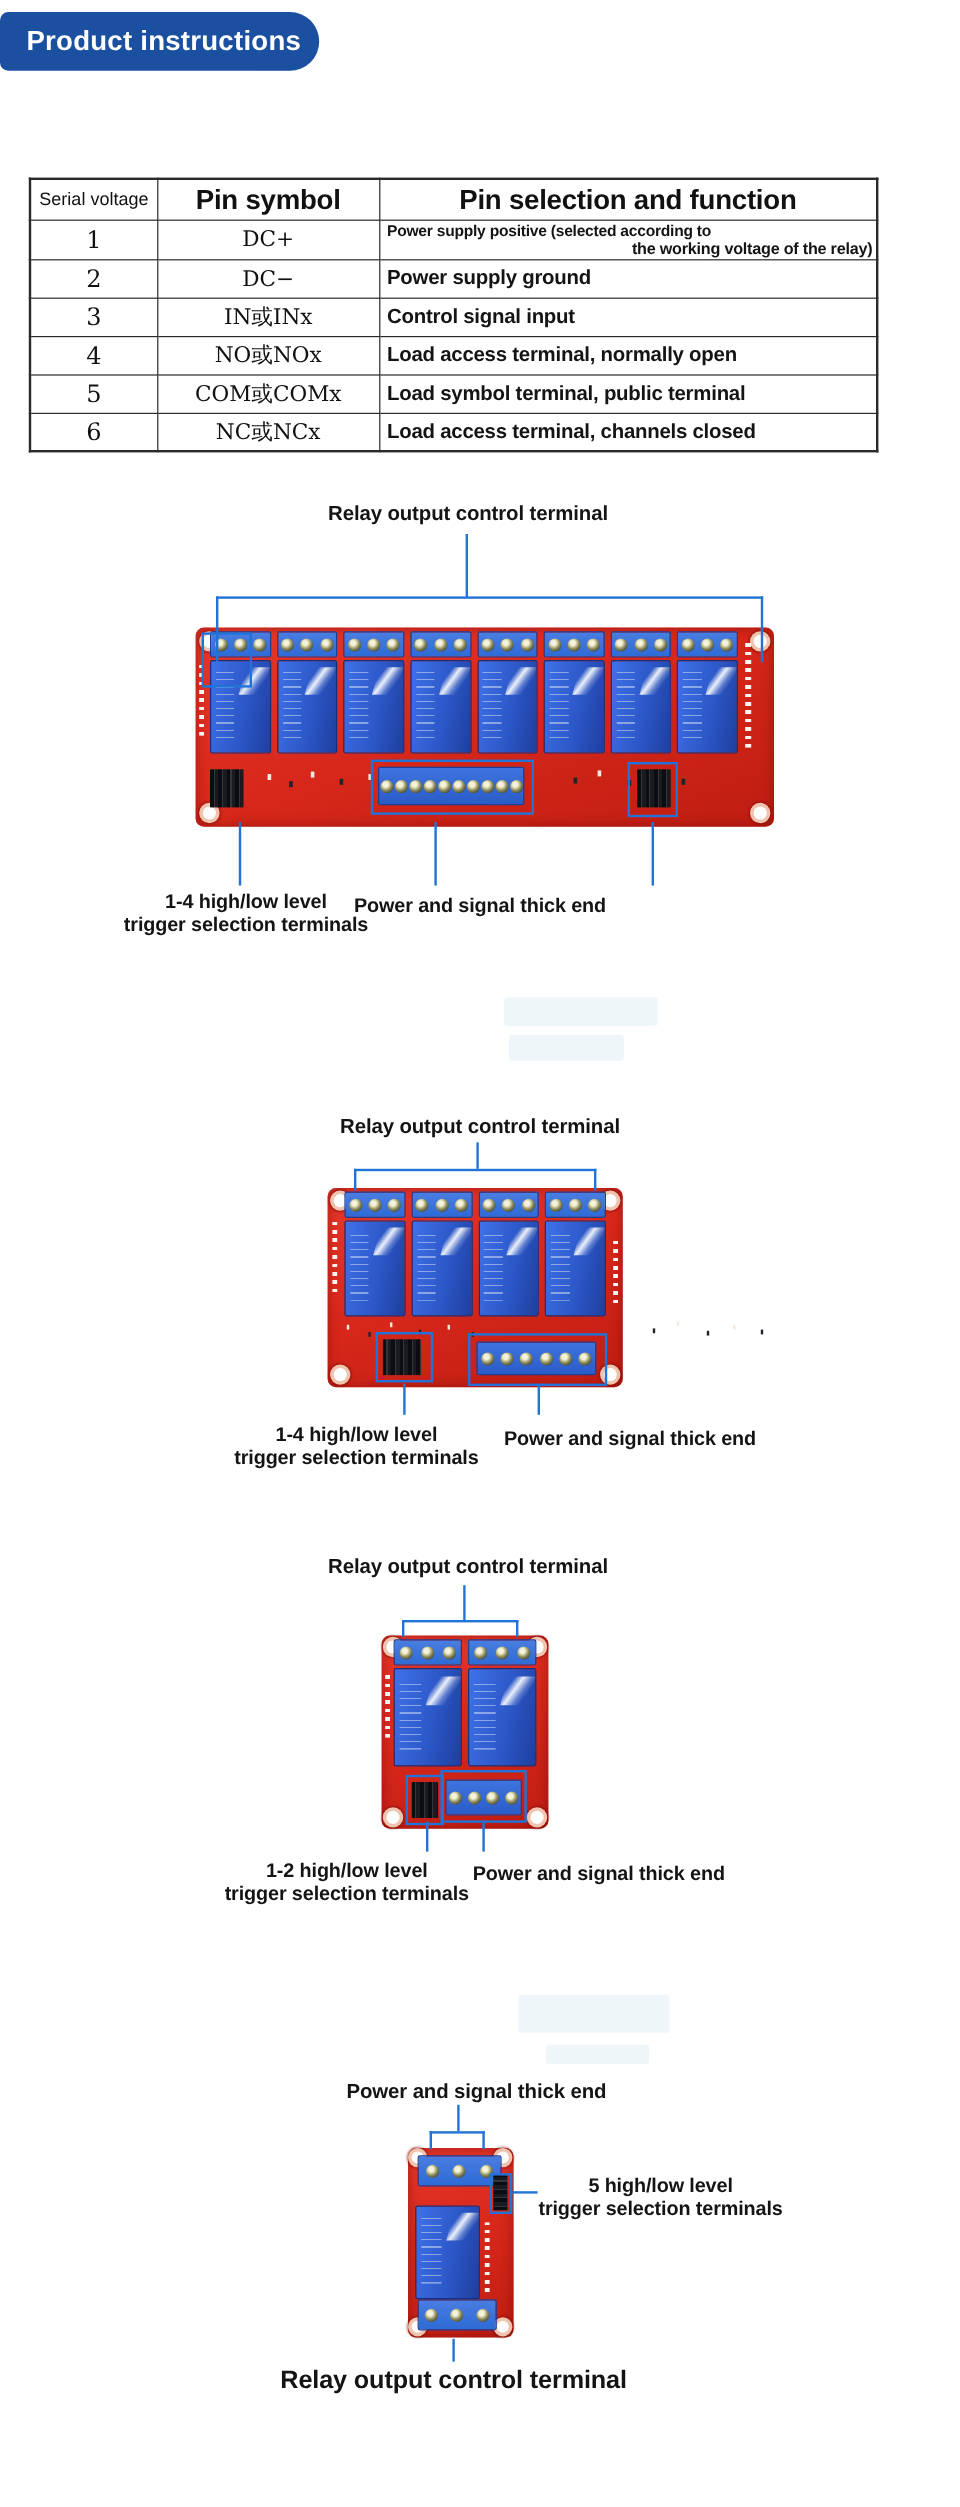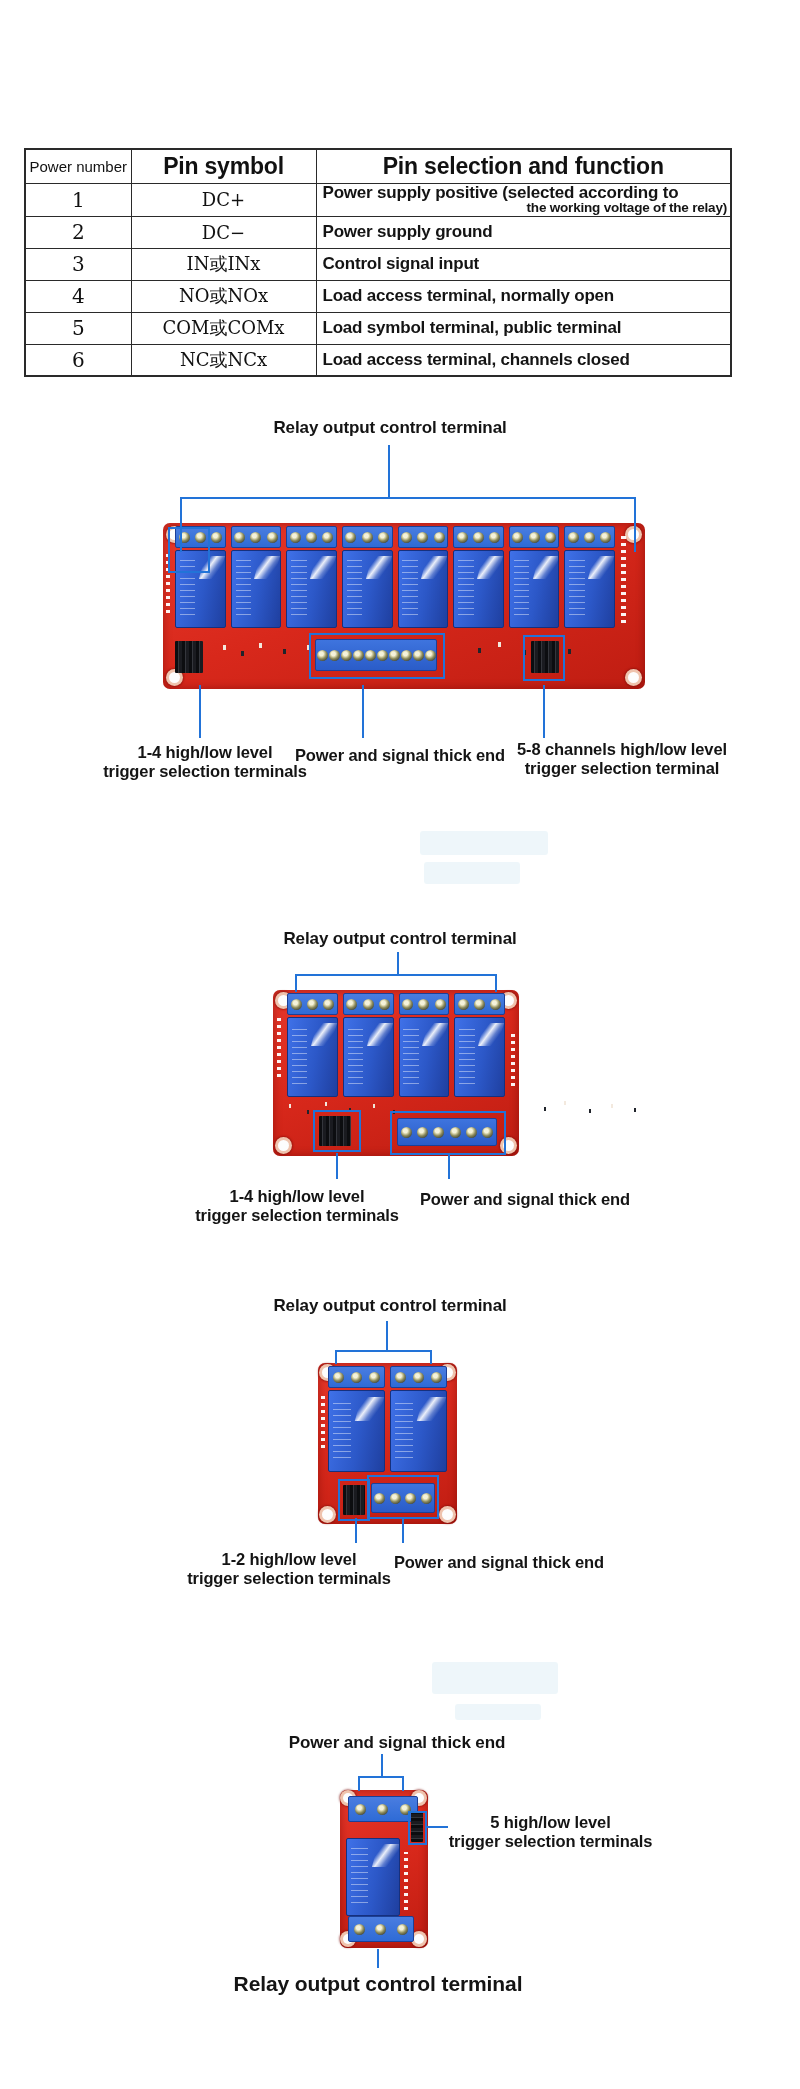--- a/index.html
+++ b/index.html
@@ -22,21 +22,21 @@
   table.pins td,table.pins th{border:1px solid #2a2a2a;vertical-align:middle;overflow:hidden;}
   col.c1{width:106px}col.c2{width:185px}col.c3{width:415px}
   tr.hrow{height:34px}
   tr.r1{height:33px}
   tr.r{height:32px}
   th.small{font-size:15px;font-weight:500;color:#111;text-align:center;}
   th.big{font-size:23px;font-weight:bold;color:#111;text-align:center;letter-spacing:-.2px;}
   td.serial{font-family:"DejaVu Serif",serif;font-size:20px;text-align:center;color:#111;}
   td.symbol{font-family:"DejaVu Serif",serif;font-size:18px;text-align:center;color:#111;}
   td.def{font-size:17px;font-weight:600;color:#141414;padding-left:6px;letter-spacing:-.2px;}
-  td.def .l1{display:block;font-size:17px;line-height:15px;}
+  td.def .l1{display:block;font-size:13px;line-height:15px;}
   td.def .l2{display:block;font-size:13.5px;line-height:15px;text-align:right;padding-right:3px;}
 
   
   .module{position:absolute;left:0;width:800px;}
   .ann{position:absolute;text-align:center;font-weight:600;font-size:17px;color:#141414;
     line-height:1.18;white-space:pre-line;letter-spacing:-.1px;}
   .ann.sm{font-size:16.5px;}
   .ann.big{font-size:21px;}
   .cline{position:absolute;background:var(--accent);z-index:7;}
   .bracket{position:absolute;border:2px solid var(--accent);border-bottom:none;z-index:7;}
@@ -69,31 +69,32 @@
   .specks{position:absolute;width:3px;height:5px;background:#f3e9de;z-index:2;
     box-shadow:18px 6px #20242b,36px -2px #f3e9de,60px 4px #20242b,84px 0 #f0e6d8,104px 6px #20242b,
     255px 3px #20242b,275px -3px #f3e9de,300px 5px #20242b,322px 0 #f3e9de,345px 4px #20242b;}
   .watermark{position:absolute;background:#ecf5f9;opacity:.9;border-radius:3px;z-index:0;}
 </style>
 </head>
 <body>
 
 <div id="page">
 
+  <div class="banner">Product instructions</div>
 
 
   <table class="pins">
     <colgroup>
         <col class="c1">
         <col class="c2">
         <col class="c3">
       </colgroup>
     <tbody>
         <tr class="hrow">
-      <th class="small">Power number</th>
+      <th class="small">Serial voltage</th>
       <th class="big">Pin symbol</th>
       <th class="big">Pin selection and function</th>
     </tr>
     <tr class="r1">
       <td class="serial">1</td>
       <td class="symbol">DC+</td>
       <td class="def">
         <span class="l1">Power supply positive  (selected according to</span>
         <span class="l2">the working voltage of the relay)</span>
       </td>
@@ -228,22 +229,20 @@
     <div class="callout-box" style="left:168px;top:527px;width:42px;height:46px;margin-top:-415px;"></div>
     <div class="callout-box" style="left:309px;top:218px;width:136px;height:46px;"></div>
     <div class="callout-box" style="left:523px;top:220px;width:42px;height:46px;"></div>
 
     <div class="cline" style="left:199px;top:270px;width:2px;height:53px;"></div>
     <div class="cline" style="left:362px;top:270px;width:2px;height:53px;"></div>
     <div class="cline" style="left:543px;top:270px;width:2px;height:53px;"></div>
     <div class="ann sm" style="left:55px;top:328px;width:300px;">1-4 high/low level
 trigger  selection terminals</div>
     <div class="ann sm" style="left:250px;top:331px;width:300px;">Power and signal thick end</div>
-    <div class="ann sm" style="left:472px;top:325px;width:300px;">5-8 channels high/low level
-trigger selection terminal</div>
   </div>
 
   <div class="module" style="top:925px;height:300px;">
     <div class="ann" style="left:105px;top:4px;width:590px;">Relay output control terminal</div>
     <div class="cline" style="left:397px;top:27px;width:2px;height:22px;"></div>
     <div class="bracket" style="left:295px;top:49px;width:202px;height:18px;"></div>
 
     <div class="pcb" style="left:273px;top:65px;width:246px;height:166px;">
       <div class="hole" style="left:5px;top:5px;"></div>
       <div class="hole" style="left:230px;top:5px;"></div>

